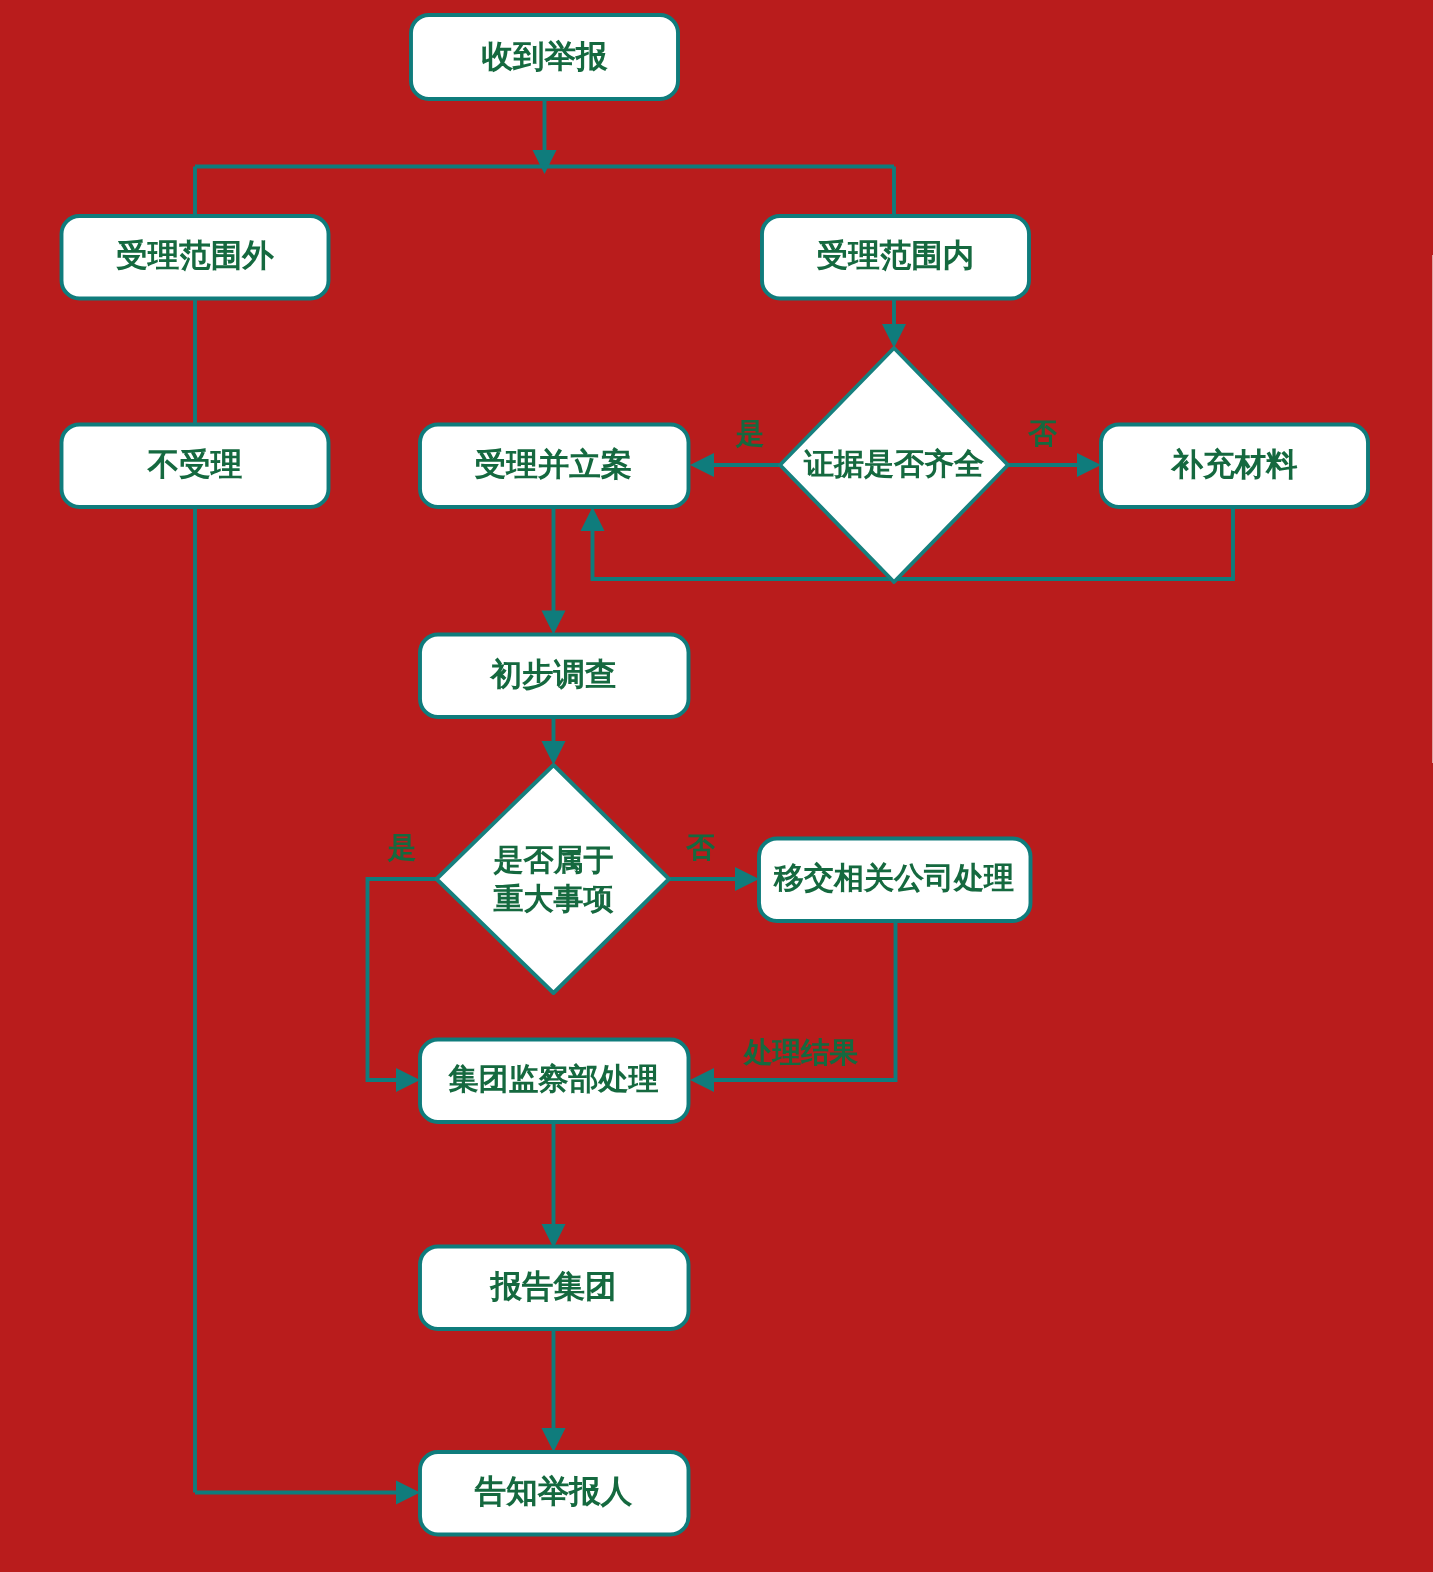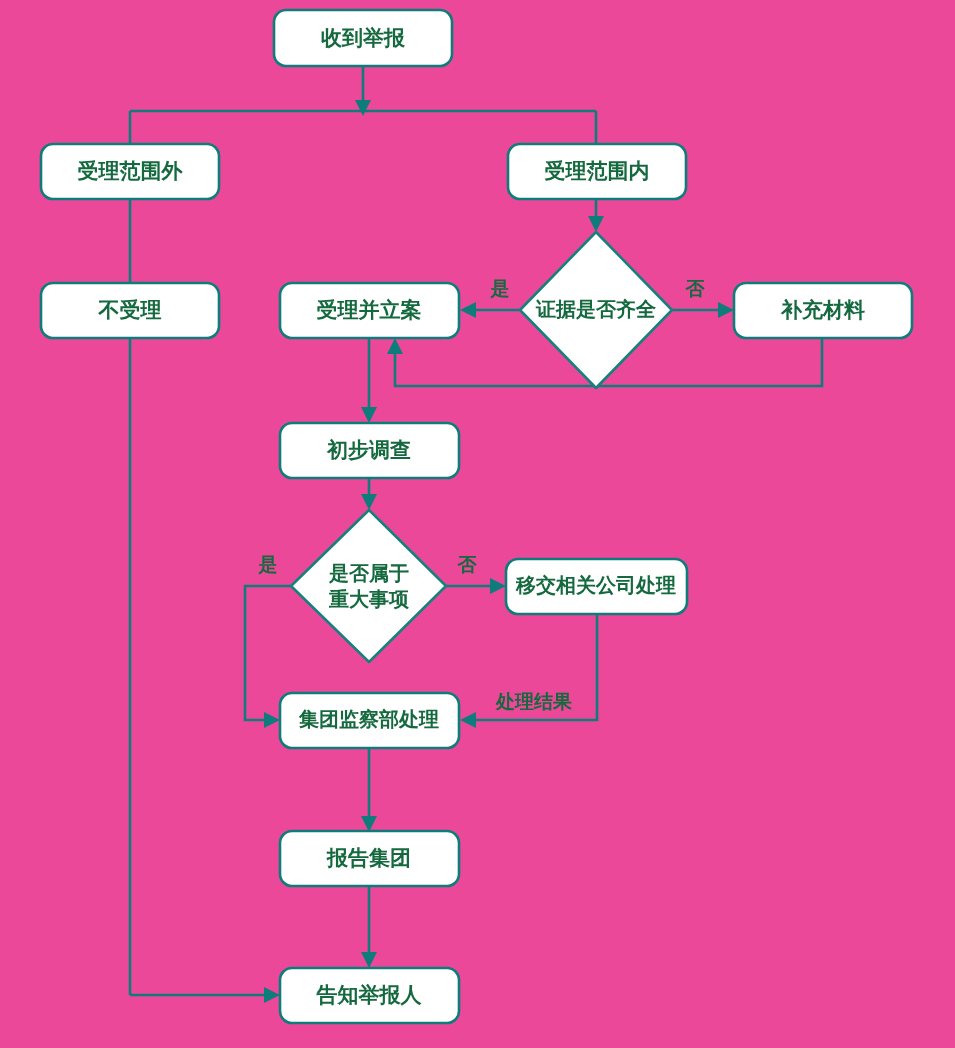--- a/index.html
+++ b/index.html
@@ -7,21 +7,21 @@
     padding: 0;
     background: #ffffff;
   }
   body {
     font-family: "Liberation Sans", "DejaVu Sans", sans-serif;
   }
   #flowchart-root {
     position: relative;
     width: 955px;
     height: 1048px;
-    background: #ec4899;
+    background: #b91c1c;
     overflow: hidden;
   }
   svg.fc {
     display: block;
     width: 955px;
     height: 1048px;
   }
   .node-rect {
     fill: #ffffff;
     stroke: #0F7C7C;

